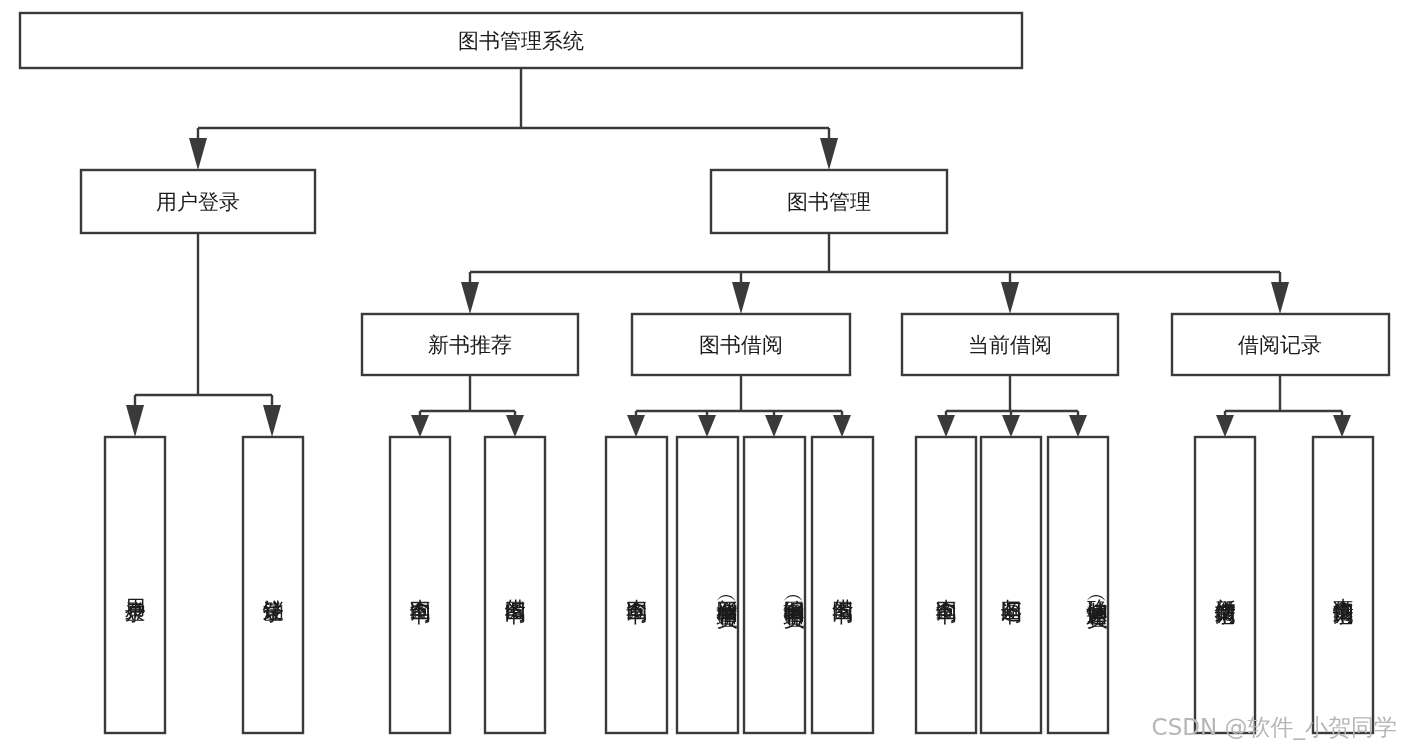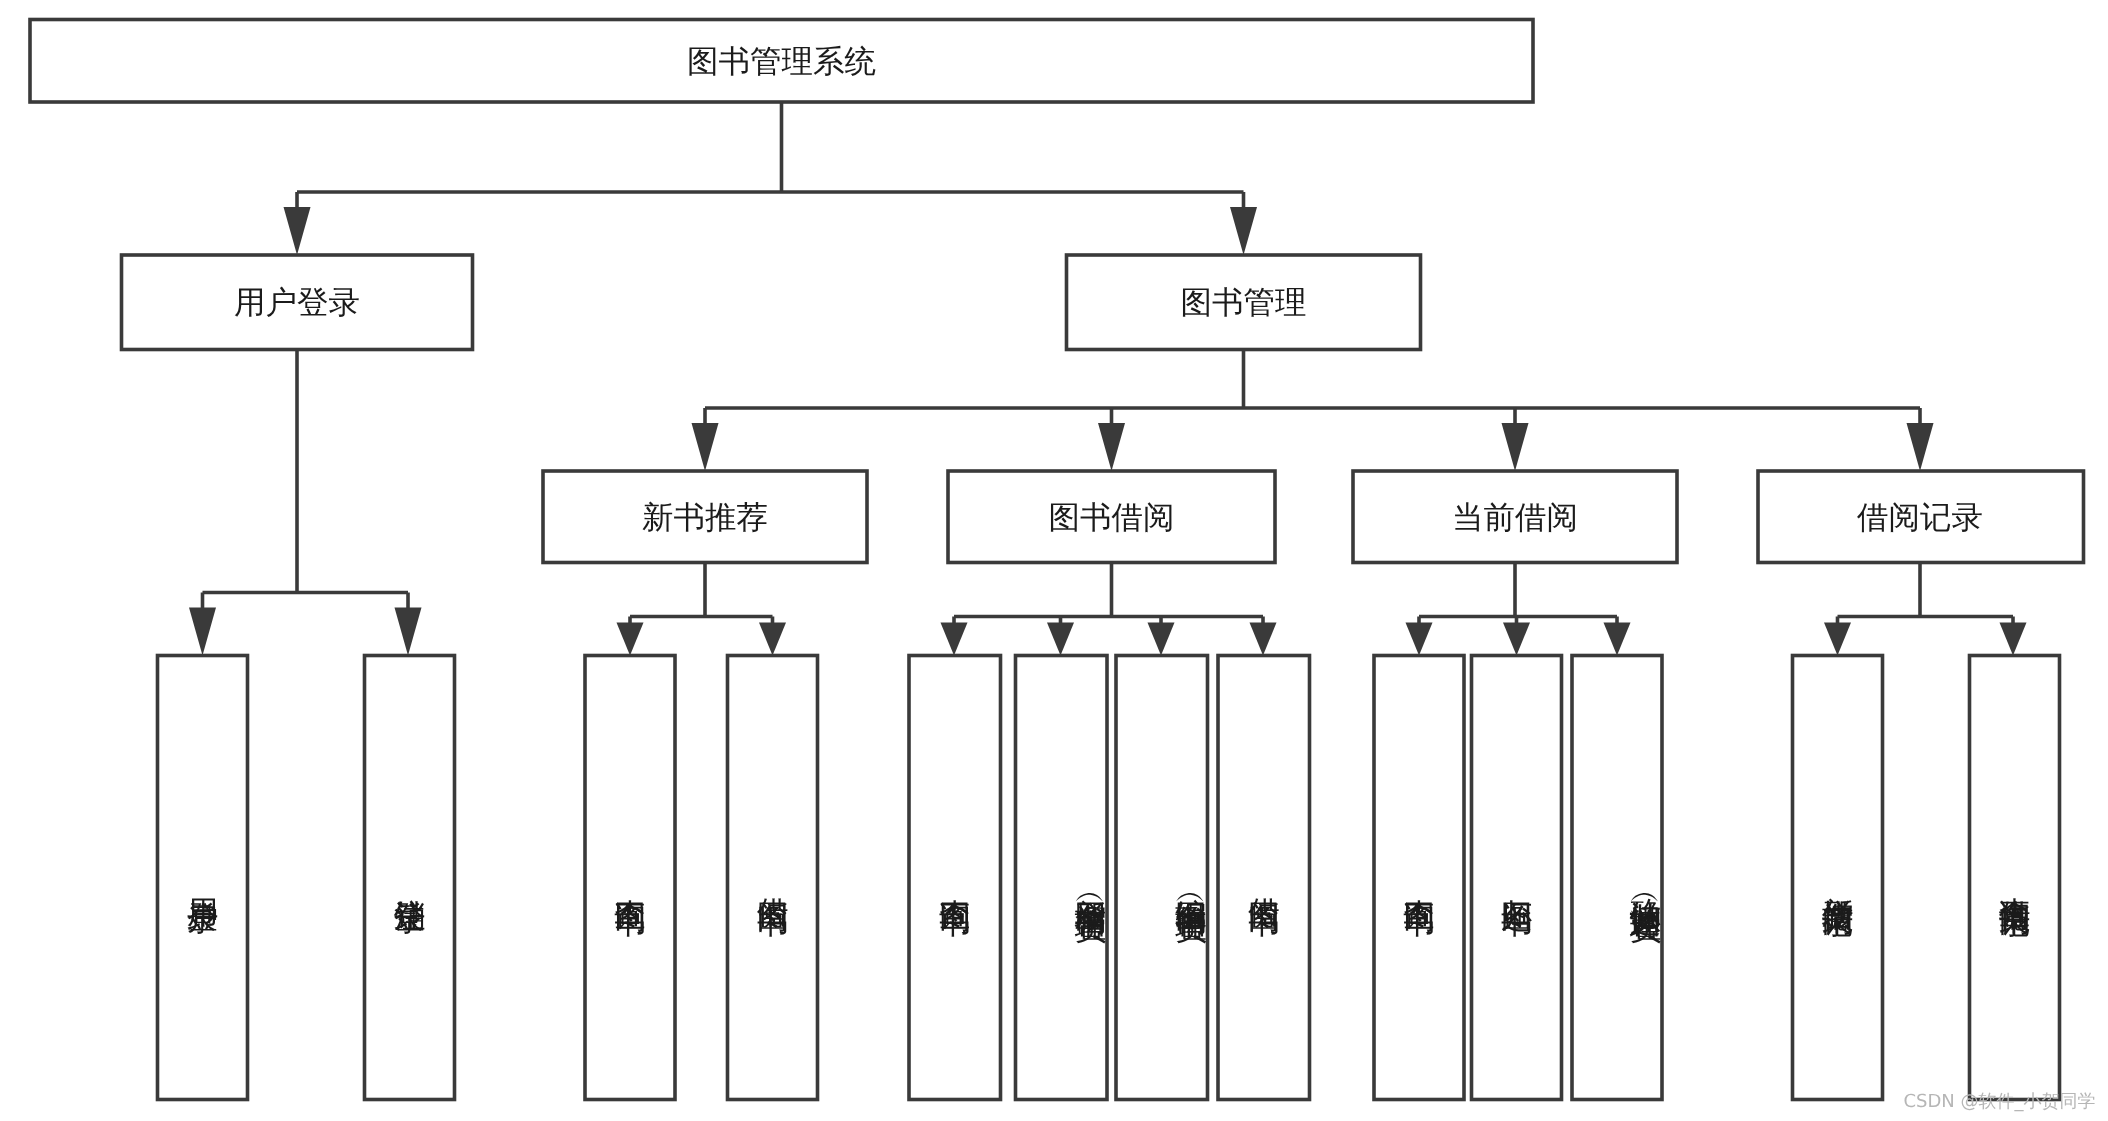--- a/index.html
+++ b/index.html
@@ -63,21 +63,21 @@
     align-items: center;
     justify-content: center;
     white-space: nowrap;
     pointer-events: none;
   }
   .watermark {
     position: absolute;
     right: 8px;
     bottom: 4px;
     font-family: "DejaVu Sans", "Liberation Sans", sans-serif;
-    font-size: 12px;
+    font-size: 23px;
     color: #b6b6b6;
     white-space: nowrap;
   }
 </style>
 </head>
 <body>
 
 <div id="diagram-root">
 
   <svg id="tree-svg" viewBox="0 0 1405 747">

